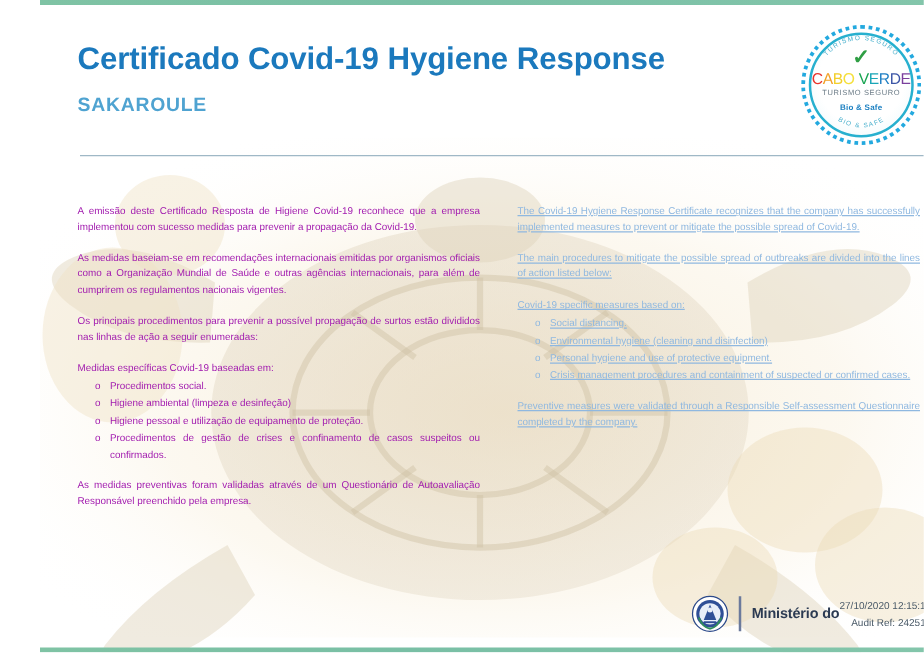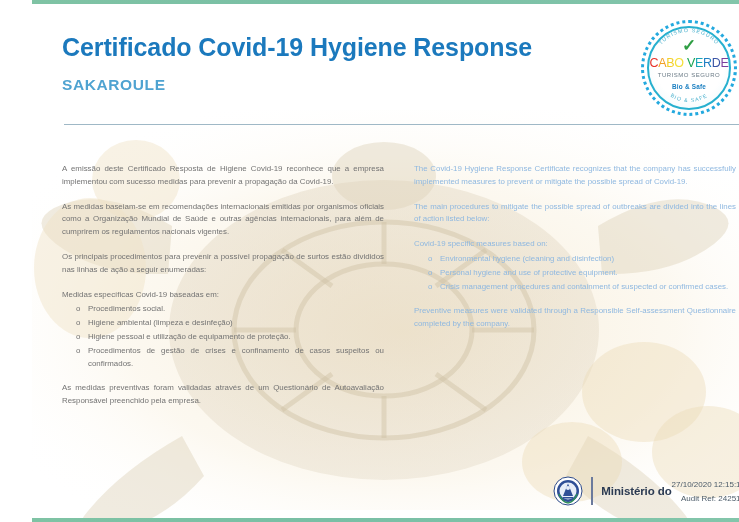--- a/index.html
+++ b/index.html
@@ -168,22 +168,22 @@
   
   .columns {
     display: flex;
     gap: 30px;
     padding-top: 38px;
   }
   .col {
     width: 322px;
     box-sizing: border-box;
   }
-  .col-pt { color: #737373; }
-  .col-en { color: #8fb8e0; }
+  .col-pt { color: #a21caf; }
+  .col-en { color: #8fb8e0; text-decoration: underline; }
 
   .col p {
     margin: 0 0 12px 0;
     font-size: 7.9px;
     line-height: 1.62;
     text-align: justify;
   }
   .col-en p { color: #8fb8e0; }
 
   .col ul {
@@ -355,20 +355,21 @@
           <li>Procedimentos de gestão de crises e confinamento de casos suspeitos ou confirmados.</li>
         </ul>
         <p>As medidas preventivas foram validadas através de um Questionário de Autoavaliação Responsável preenchido pela empresa.</p>
       </div>
 
       <div class="col col-en">
         <p>The Covid-19 Hygiene Response Certificate recognizes that the company has successfully implemented measures to prevent or mitigate the possible spread of Covid-19.</p>
         <p>The main procedures to mitigate the possible spread of outbreaks are divided into the lines of action listed below:</p>
         <p class="list-intro">Covid-19 specific measures based on:</p>
         <ul>
+          <li>Social distancing.</li>
           <li>Environmental hygiene (cleaning and disinfection)</li>
           <li>Personal hygiene and use of protective equipment.</li>
           <li>Crisis management procedures and containment of suspected or confirmed cases.</li>
         </ul>
         <p>Preventive measures were validated through a Responsible Self-assessment Questionnaire completed by the company.</p>
       </div>
     </div>
   </div>
 
   <div class="footer">

